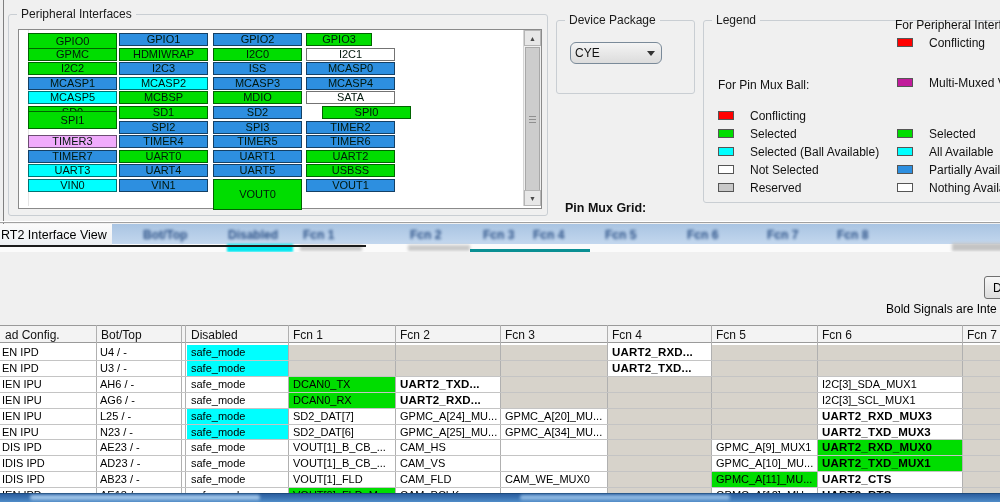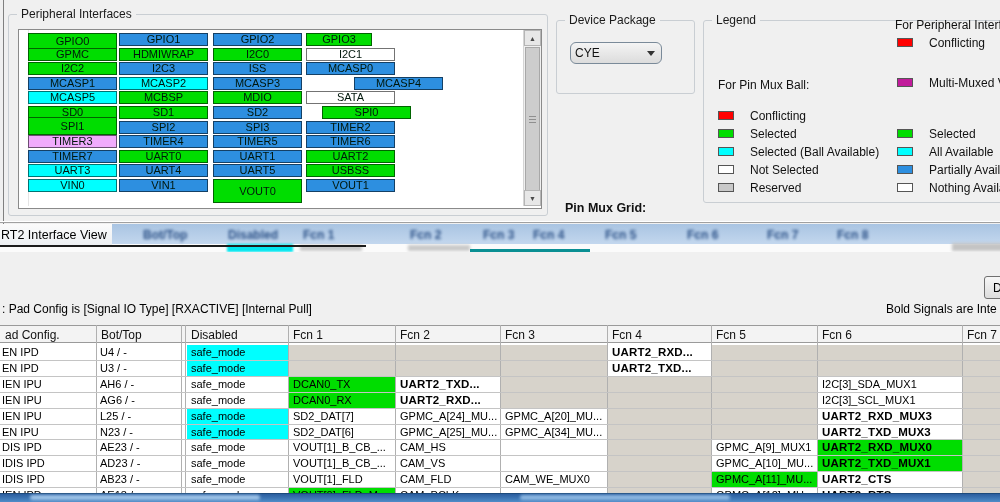--- a/index.html
+++ b/index.html
@@ -72,48 +72,48 @@
         <div class="pcell" style="left: 100px; top: 17.6px; width: 89px; height: 13px; background: rgb(0, 221, 0);">HDMIWRAP</div>
         <div class="pcell" style="left: 194px; top: 17.6px; width: 89px; height: 13px; background: rgb(0, 221, 0);">I2C0</div>
         <div class="pcell" style="left: 287px; top: 17.6px; width: 89px; height: 13px; background: rgb(255, 255, 255);">I2C1</div>
         <div class="pcell" style="left: 9px; top: 32.2px; width: 89px; height: 13px; background: rgb(0, 221, 0);">I2C2</div>
         <div class="pcell" style="left: 100px; top: 32.2px; width: 89px; height: 13px; background: rgb(45, 143, 224);">I2C3</div>
         <div class="pcell" style="left: 194px; top: 32.2px; width: 89px; height: 13px; background: rgb(45, 143, 224);">ISS</div>
         <div class="pcell" style="left: 287px; top: 32.2px; width: 89px; height: 13px; background: rgb(45, 143, 224);">MCASP0</div>
         <div class="pcell" style="left: 9px; top: 46.8px; width: 89px; height: 13px; background: rgb(45, 143, 224);">MCASP1</div>
         <div class="pcell" style="left: 100px; top: 46.8px; width: 89px; height: 13px; background: rgb(0, 255, 255);">MCASP2</div>
         <div class="pcell" style="left: 194px; top: 46.8px; width: 89px; height: 13px; background: rgb(45, 143, 224);">MCASP3</div>
-        <div class="pcell" style="left: 287px; top: 46.8px; width: 89px; height: 13px; background: rgb(45, 143, 224); margin-left: 48px;">MCASP4</div>
+        <div class="pcell" style="left: 287px; top: 46.8px; width: 89px; height: 13px; background: rgb(45, 143, 224);">MCASP4</div>
         <div class="pcell" style="left: 9px; top: 61.4px; width: 89px; height: 13px; background: rgb(0, 255, 255);">MCASP5</div>
         <div class="pcell" style="left: 100px; top: 61.4px; width: 89px; height: 13px; background: rgb(0, 221, 0);">MCBSP</div>
         <div class="pcell" style="left: 194px; top: 61.4px; width: 89px; height: 13px; background: rgb(0, 221, 0);">MDIO</div>
         <div class="pcell" style="left: 287px; top: 61.4px; width: 89px; height: 13px; background: rgb(255, 255, 255);">SATA</div>
         <div class="pcell" style="left: 9px; top: 76px; width: 89px; height: 13px; background: rgb(0, 221, 0);">SD0</div>
         <div class="pcell" style="left: 100px; top: 76px; width: 89px; height: 13px; background: rgb(0, 221, 0);">SD1</div>
         <div class="pcell" style="left: 194px; top: 76px; width: 89px; height: 13px; background: rgb(45, 143, 224);">SD2</div>
         <div class="pcell" style="left: 303px; top: 76px; width: 89px; height: 13px; background: rgb(0, 221, 0);">SPI0</div>
-        <div class="pcell" style="left: 9px; top: 87px; width: 89px; height: 18px; background: rgb(0, 221, 0);">SPI1</div>
+        <div class="pcell" style="left: 9px; top: 81px; width: 89px; height: 18px; background: rgb(0, 221, 0);">SPI1</div>
         <div class="pcell" style="left: 100px; top: 90.6px; width: 89px; height: 13px; background: rgb(45, 143, 224);">SPI2</div>
         <div class="pcell" style="left: 194px; top: 90.6px; width: 89px; height: 13px; background: rgb(45, 143, 224);">SPI3</div>
         <div class="pcell" style="left: 287px; top: 90.6px; width: 89px; height: 13px; background: rgb(45, 143, 224);">TIMER2</div>
         <div class="pcell" style="left: 9px; top: 105.2px; width: 89px; height: 13px; background: #f0abfc;">TIMER3</div>
         <div class="pcell" style="left: 100px; top: 105.2px; width: 89px; height: 13px; background: rgb(45, 143, 224);">TIMER4</div>
         <div class="pcell" style="left: 194px; top: 105.2px; width: 89px; height: 13px; background: rgb(45, 143, 224);">TIMER5</div>
         <div class="pcell" style="left: 287px; top: 105.2px; width: 89px; height: 13px; background: rgb(45, 143, 224);">TIMER6</div>
         <div class="pcell" style="left: 9px; top: 119.8px; width: 89px; height: 13px; background: rgb(45, 143, 224);">TIMER7</div>
         <div class="pcell" style="left: 100px; top: 119.8px; width: 89px; height: 13px; background: rgb(0, 221, 0);">UART0</div>
         <div class="pcell" style="left: 194px; top: 119.8px; width: 89px; height: 13px; background: rgb(45, 143, 224);">UART1</div>
         <div class="pcell" style="left: 287px; top: 119.8px; width: 89px; height: 13px; background: rgb(0, 221, 0);">UART2</div>
         <div class="pcell" style="left: 9px; top: 134.4px; width: 89px; height: 13px; background: rgb(0, 255, 255);">UART3</div>
         <div class="pcell" style="left: 100px; top: 134.4px; width: 89px; height: 13px; background: rgb(45, 143, 224);">UART4</div>
         <div class="pcell" style="left: 194px; top: 134.4px; width: 89px; height: 13px; background: rgb(45, 143, 224);">UART5</div>
         <div class="pcell" style="left: 287px; top: 134.4px; width: 89px; height: 13px; background: rgb(0, 221, 0);">USBSS</div>
         <div class="pcell" style="left: 9px; top: 149px; width: 89px; height: 13px; background: rgb(0, 255, 255);">VIN0</div>
         <div class="pcell" style="left: 100px; top: 149px; width: 89px; height: 13px; background: rgb(45, 143, 224);">VIN1</div>
-        <div class="pcell" style="left: 194px; top: 149px; width: 89px; height: 24px; background: rgb(0, 221, 0);">VOUT0</div>
+        <div class="pcell" style="left: 194px; top: 149px; width: 89px; height: 31px; background: rgb(0, 221, 0);">VOUT0</div>
         <div class="pcell" style="left: 287px; top: 149px; width: 89px; height: 13px; background: rgb(45, 143, 224);">VOUT1</div>
       </div>
 
     <div class="sb" style="right:0;top:0;width:17px;height:176px;">
       <div class="sb-btn" style="top:0;">▲</div>
       <div class="sb-thumb" style="top:17px;height:142px;">
         <div class="sb-grip" style="top:68px;"></div>
         <div class="sb-grip" style="top:71px;"></div>
         <div class="sb-grip" style="top:74px;"></div>
       </div>
@@ -186,21 +186,20 @@
   <div class="abs" style="left:470px;top:249px;width:120px;height:3px;background:#0a8f93;filter:blur(.5px);"></div>
 
   <div class="abs" style="left:0;top:224px;width:112px;height:22px;background:linear-gradient(#fbfbfb,#eceff2);"></div>
   <div class="abs" style="left:1px;top:228px;font-size:12.5px;color:#000;white-space:nowrap;">RT2 Interface View</div>
   <div class="abs" style="left:0;top:245px;width:366px;height:2px;background:#1c1c1c;"></div>
 
   <div class="abs" style="left:0;top:252px;width:1000px;height:250px;background:#f0f0f0;"></div>
 
   <button class="btn" style="left:984px;top:276px;width:42px;height:23px;text-align:left;">D</button>
 
-  <div class="note" style="left:2px;top:302px;">: Pad Config is [Signal IO Type] [RXACTIVE] [Internal Pull]</div>
   <div class="note" style="left:886px;top:302px;">Bold Signals are Inte</div>
 
   <div class="abs" style="left:0;top:325px;width:1000px;height:18px;background:#f3f3f3;border-top:1px solid #9a9a9a;border-bottom:1px solid #9a9a9a;box-sizing:border-box;"></div>
   <div class="abs" id="tbl-header">
       <div class="th" style="left: 5px; top: 328px;">ad Config.</div>
       <div class="th" style="left: 101px; top: 328px;">Bot/Top</div>
       <div class="th" style="left: 191px; top: 328px;">Disabled</div>
       <div class="th" style="left: 293px; top: 328px;">Fcn 1</div>
       <div class="th" style="left: 400px; top: 328px;">Fcn 2</div>
       <div class="th" style="left: 505px; top: 328px;">Fcn 3</div>

